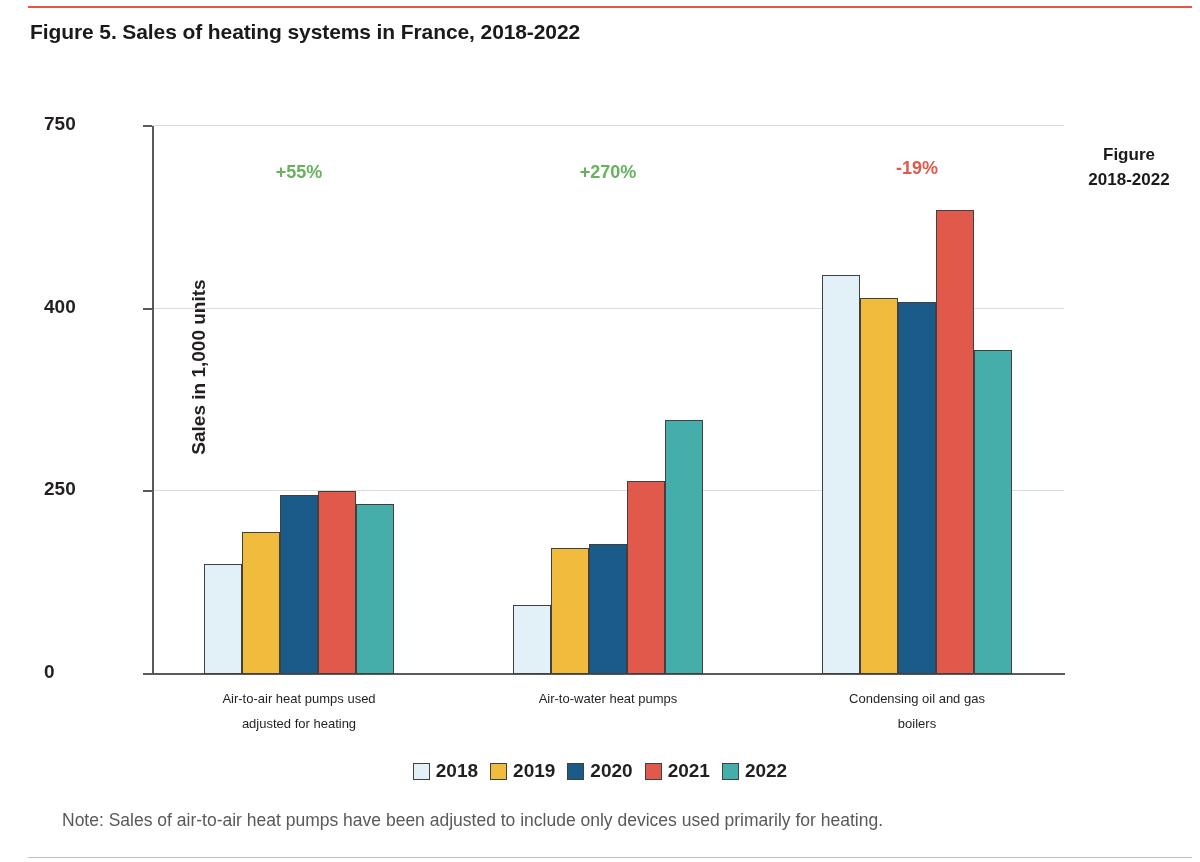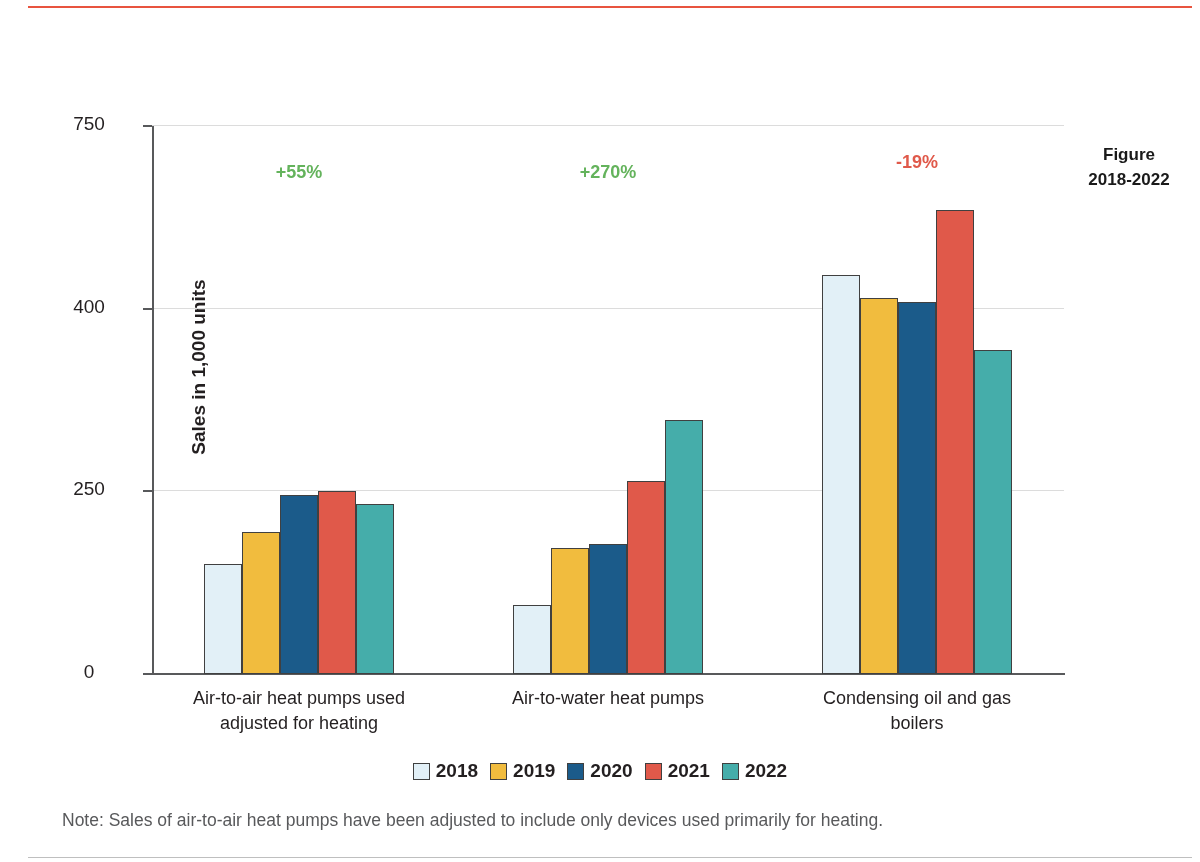--- a/index.html
+++ b/index.html
@@ -70,24 +70,24 @@
   }
   .tick-mark {
     position: absolute;
     left: -9px;
     width: 9px;
     height: 2px;
     background: #58595b;
   }
   .ytick-label {
     position: absolute;
-    text-align: center;
+    text-align: left;
     width: 90px;
     font-size: 19px;
-    font-weight: normal;
+    font-weight: bold;
     color: #231f20;
   }
   .ylabel {
     position: absolute;
     left: -118px;
     top: 230px;
     width: 330px;
     transform: rotate(-90deg);
     transform-origin: center center;
     text-align: center;
@@ -102,21 +102,21 @@
     border: 1px solid #404040;
   }
   .group-annot {
     position: absolute;
     font-size: 18px;
     font-weight: bold;
     text-align: center;
   }
   .cat-label {
     position: absolute;
-    font-size: 18px;
+    font-size: 13px;
     text-align: center;
     color: #231f20;
     line-height: 25px;
   }
   .change-header {
     position: absolute;
     right: 6px;
     top: 142px;
     width: 130px;
     text-align: center;
@@ -170,20 +170,21 @@
     background: #bfbfbf;
   }
 </style>
 </head>
 <body>
 
 <div id="page">
 
   <div class="top-rule"></div>
 
+  <div class="fig-title">Figure 5. Sales of heating systems in France, 2018-2022</div>
 
   <div class="change-header">
     <div>Figure</div>
     <div>2018-2022</div>
   </div>
 
   <div id="plot">
     <div class="ylabel">Sales in 1,000 units</div>
     <div id="gridlines">
         <div class="gridline" style="top: 364.333px;"></div>
@@ -215,21 +216,21 @@
         <div class="bar" title="2022: 348" style="left: 513px; width: 38px; top: 293.728px; height: 254.272px; background: rgb(69, 173, 170);"></div>
         <div class="bar" title="2018: 546" style="left: 670px; width: 38px; top: 149.056px; height: 398.944px; background: rgb(226, 240, 247);"></div>
         <div class="bar" title="2019: 515" style="left: 708px; width: 38px; top: 171.707px; height: 376.293px; background: rgb(241, 188, 62);"></div>
         <div class="bar" title="2020: 509" style="left: 746px; width: 38px; top: 176.091px; height: 371.909px; background: rgb(27, 91, 138);"></div>
         <div class="bar" title="2021: 635" style="left: 784px; width: 38px; top: 84.0267px; height: 463.973px; background: rgb(224, 89, 74);"></div>
         <div class="bar" title="2022: 443" style="left: 822px; width: 38px; top: 224.315px; height: 323.685px; background: rgb(69, 173, 170);"></div>
       </div>
     <div id="annots">
         <div class="group-annot" style="width: 200px; left: 47px; top: 36px; color: rgb(100, 179, 92);">+55%</div>
         <div class="group-annot" style="width: 200px; left: 356px; top: 36px; color: rgb(100, 179, 92);">+270%</div>
-        <div class="group-annot" style="width: 200px; left: 665px; top: 26px; color: rgb(224, 89, 74); text-align: center;">-19%</div>
+        <div class="group-annot" style="width: 200px; left: 665px; top: 32px; color: rgb(224, 89, 74); text-align: center;">-19%</div>
       </div>
     <div id="catlabels">
         <div class="cat-label" style="width: 300px; left: -3px; top: 560px;">
           <div>Air-to-air heat pumps used</div>
           <div>adjusted for heating</div>
         </div>
         <div class="cat-label" style="width: 300px; left: 306px; top: 560px;">
           <div>Air-to-water heat pumps</div>
         </div>
         <div class="cat-label" style="width: 300px; left: 615px; top: 560px;">

